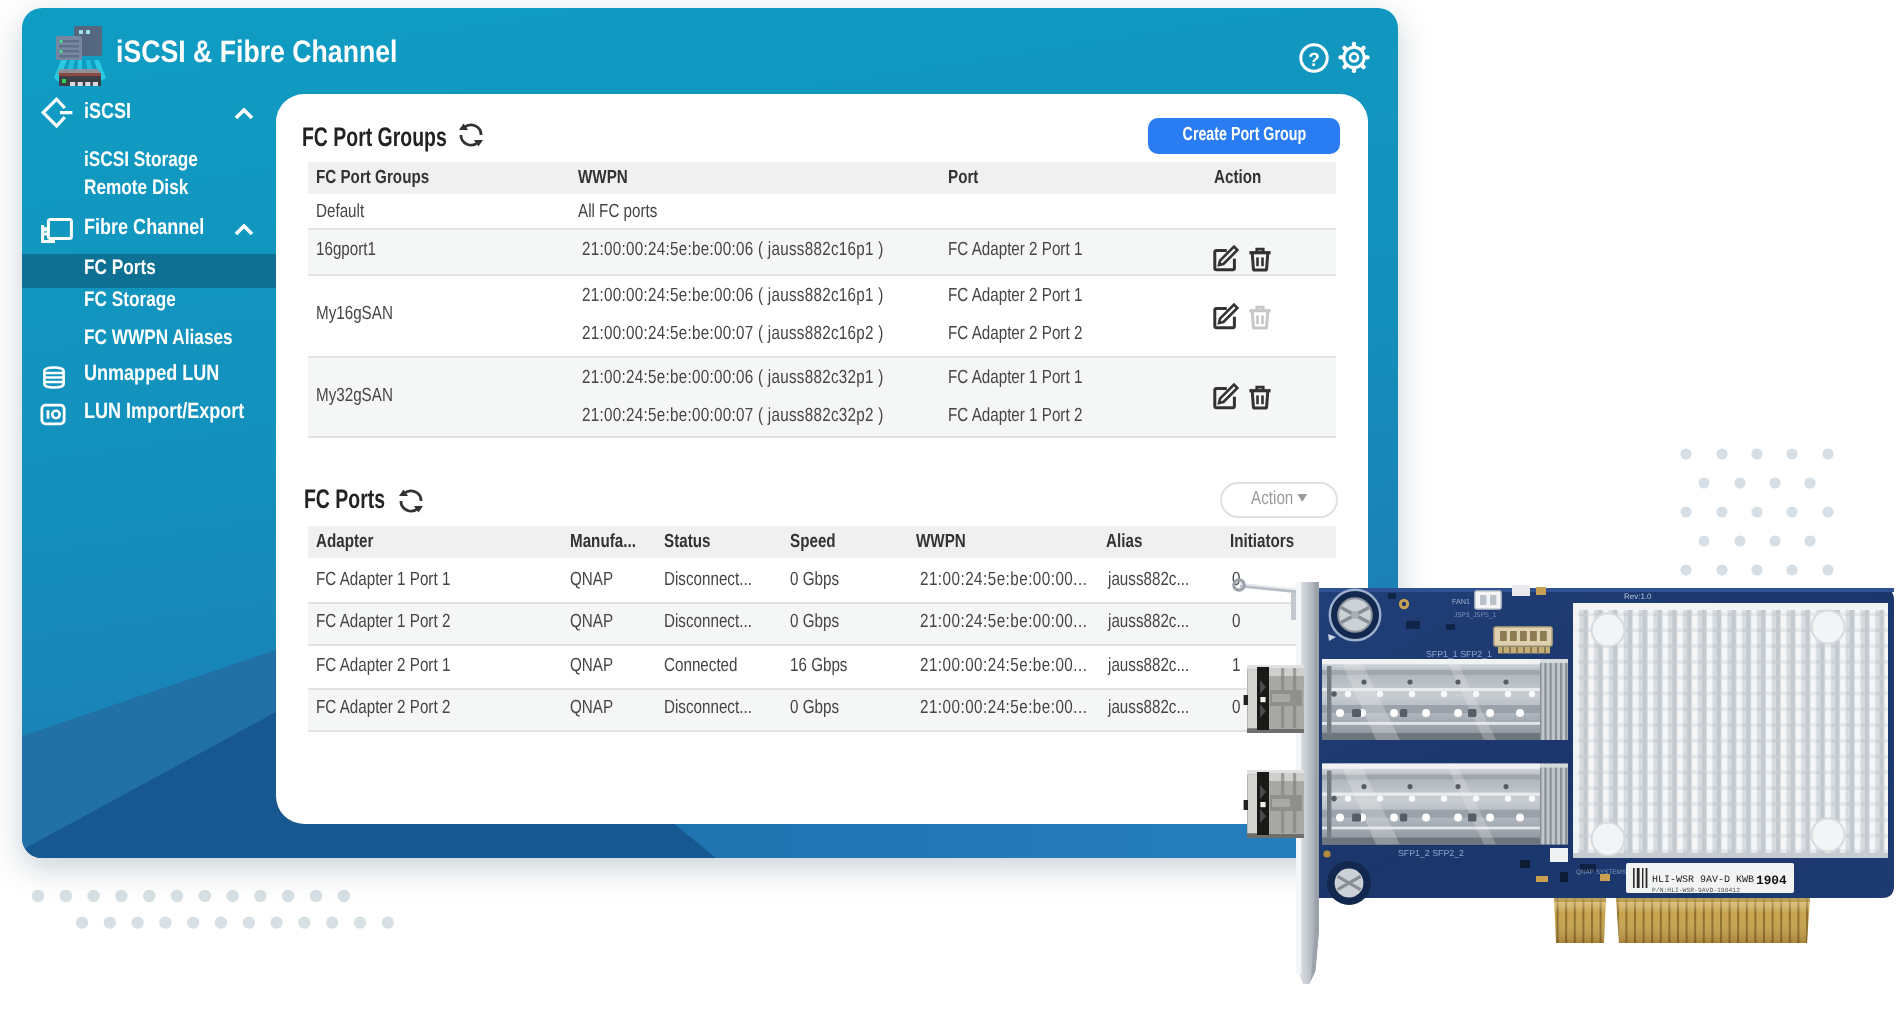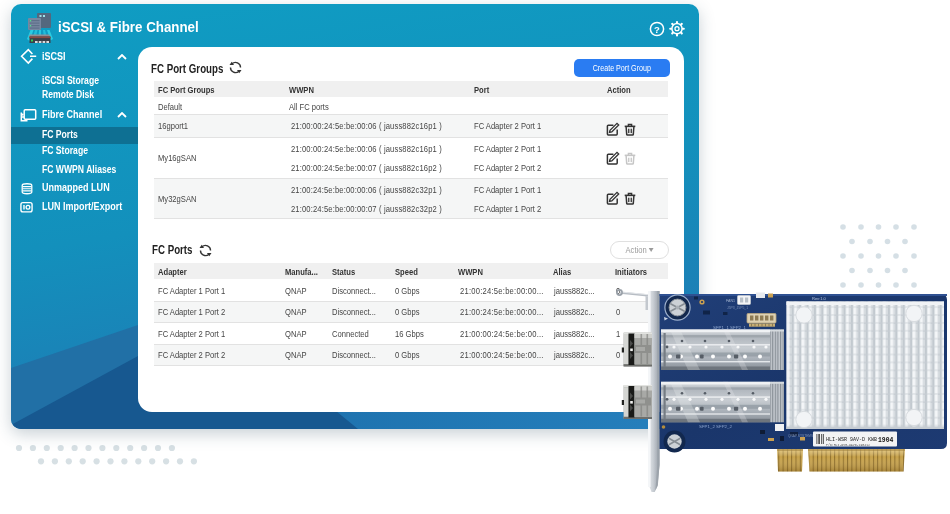--- a/index.html
+++ b/index.html
@@ -22,21 +22,21 @@
   #panel{left:127px;top:43px;width:546px;height:365px;background:#fff;border-radius:14px;}
   .h1{position:absolute;font-size:13.5px;color:#222;font-weight:bold;white-space:nowrap;
       transform:scaleX(0.72);transform-origin:0 0;}
   .thead{position:absolute;background:#f0f0f0;width:514px;height:16px;}
   .th{position:absolute;font-size:9.5px;font-weight:bold;color:#333;white-space:nowrap;top:50%;
       transform:translateY(-50%) scaleX(0.8);transform-origin:0 50%;}
   .td{position:absolute;font-size:9.5px;color:#454545;white-space:nowrap;
       transform:translateY(-50%) scaleX(0.8);transform-origin:0 50%;}
   .bline{position:absolute;height:1px;background:#e2e2e2;width:514px;left:154px;}
   #createbtn{left:574px;top:59px;width:96px;height:18px;background:#2a7cf2;border-radius:5px;
-     color:#fff;font-size:9.5px;font-weight:normal;text-align:center;line-height:18px;}
+     color:#fff;font-size:9.5px;font-weight:bold;text-align:center;line-height:18px;}
   #createbtn span{display:inline-block;transform:scaleX(0.75);transform-origin:50% 50%;}
   #actionbtn{left:610px;top:241px;width:59px;height:18px;border:1px solid #e0e0e0;border-radius:9px;
      color:#9b9b9b;font-size:9.5px;text-align:center;line-height:16px;box-sizing:border-box;background:#fff;}
   #actionbtn .in{display:inline-block;transform:scaleX(0.8);transform-origin:50% 50%;}
 </style>
 </head>
 <body>
 
 <svg id="dots" class="abs" style="left:0;top:0;" width="950" height="514">
   <g fill="#d5dfe5">

